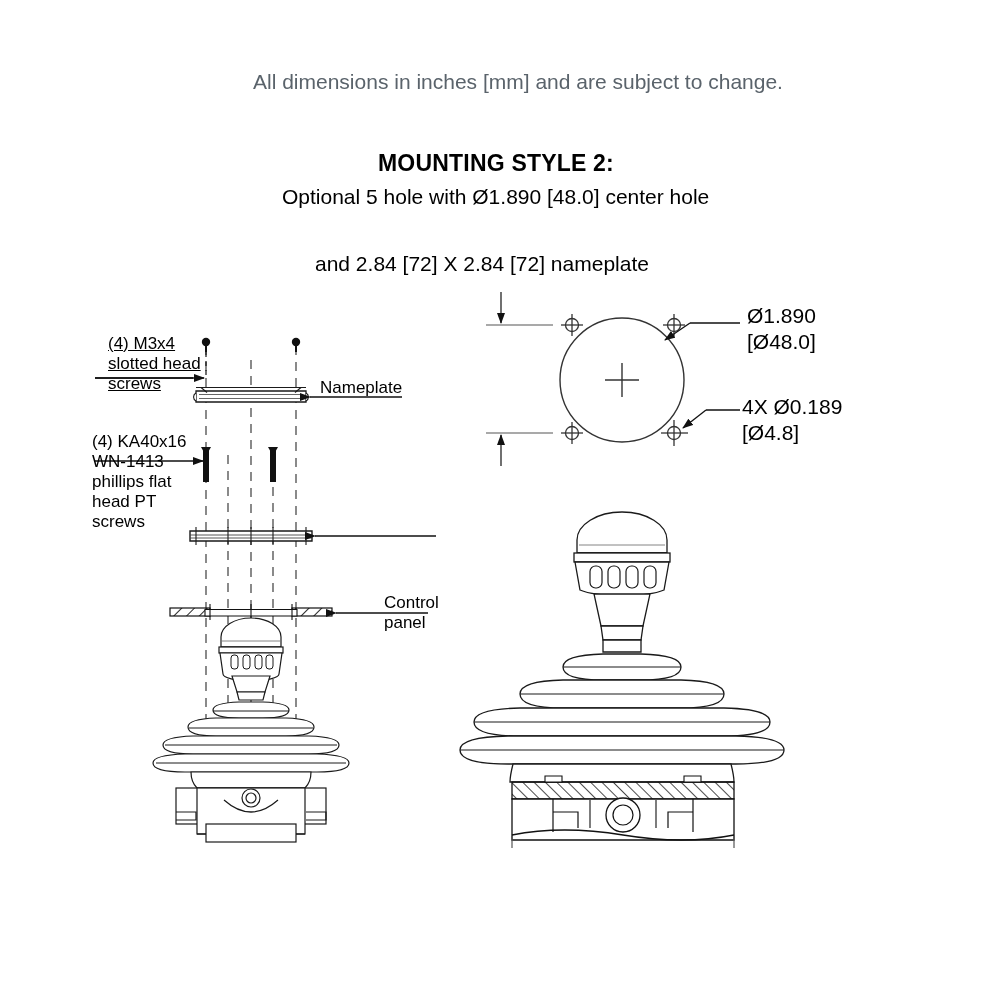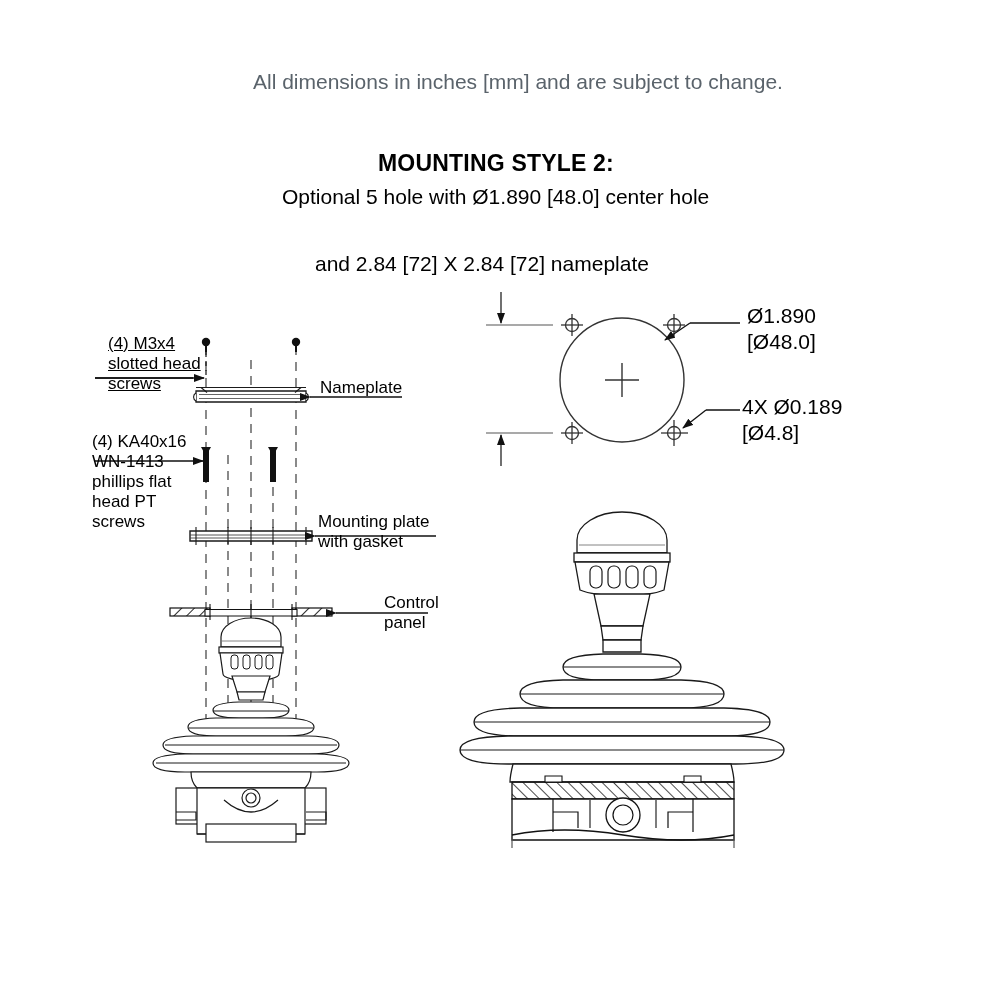--- a/index.html
+++ b/index.html
@@ -352,22 +352,20 @@
 
   <div class="callout" id="cal-m3">(4) M3x4
 slotted head
 screws</div>
   <div class="callout" id="cal-ka40">(4) KA40x16
 WN-1413
 phillips flat
 head PT
 screws</div>
   <div class="callout" id="cal-nameplate">Nameplate</div>
-  <div class="callout" id="cal-mount">Mounting plate
-with gasket</div>
   <div class="callout" id="cal-control">Control
 panel</div>
 
   <div class="dim" id="dim-d1890">Ø1.890
 [Ø48.0]</div>
   <div class="dim" id="dim-4x">4X Ø0.189
 [Ø4.8]</div>
   <div class="dim" id="dim-28sq">2.8 [72] SQ.</div>
 
 </div>

